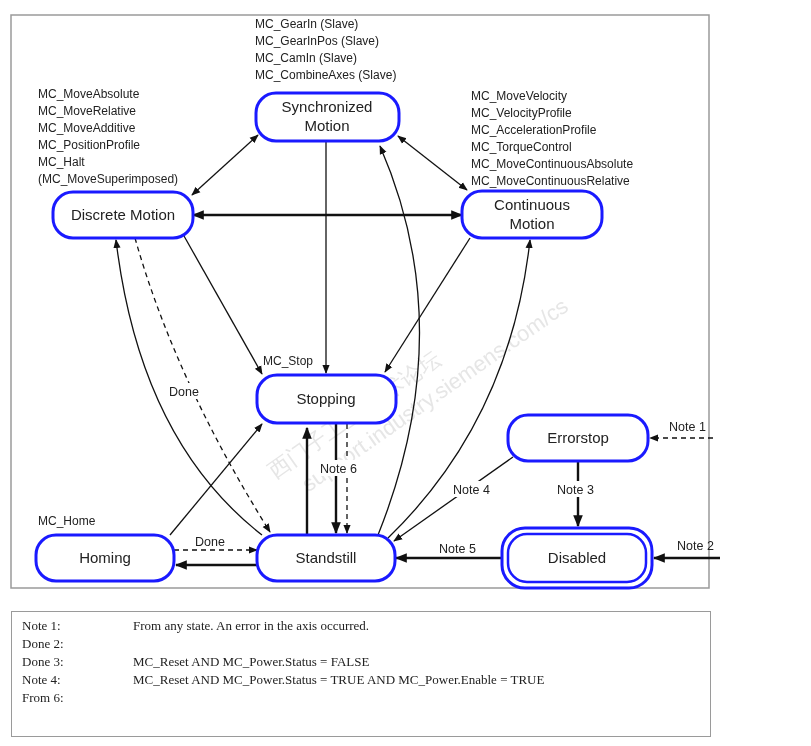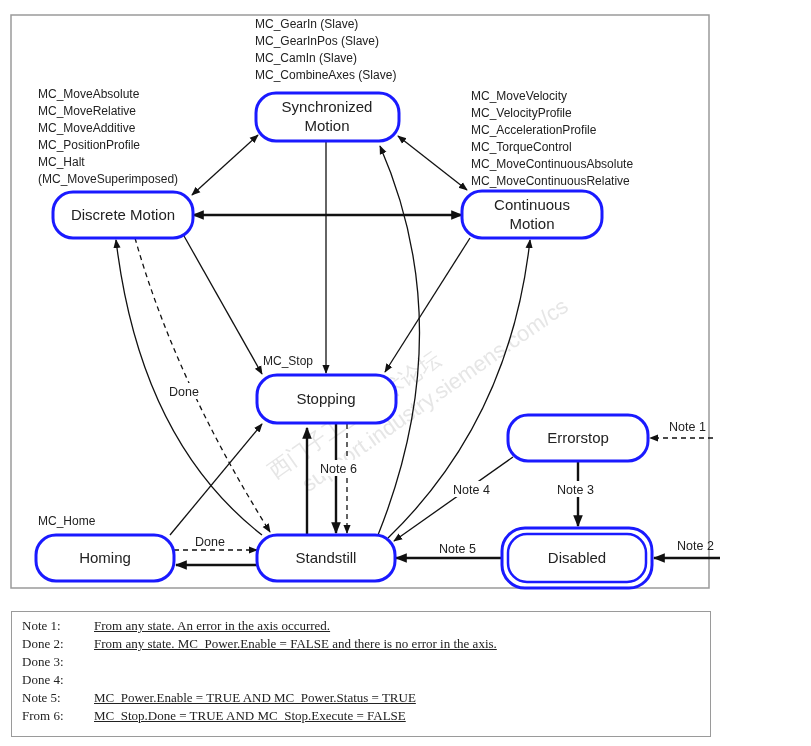--- a/index.html
+++ b/index.html
@@ -9,23 +9,23 @@
   .state { fill:#ffffff; stroke:#1a1aff; stroke-width:3; }
   .state-inner { fill:none; stroke:#1a1aff; stroke-width:2.5; }
   .slabel { font-family:"Liberation Sans", sans-serif; font-size:15px; fill:#222; text-anchor:middle; }
   .flabel { font-family:"Liberation Sans", sans-serif; font-size:12px; fill:#222; }
   .elabel { font-family:"Liberation Sans", sans-serif; font-size:12.5px; fill:#222; }
   .edge { fill:none; stroke:#111; stroke-width:1.3; }
   .edge-thick { fill:none; stroke:#111; stroke-width:2.4; }
   .dash { stroke-dasharray:5 4; }
   .watermark { font-family:"Liberation Sans", sans-serif; fill:#e6e6e6; font-size:22px; }
   #notes { position:absolute; left:11px; top:611px; width:700px; height:126px; border:1px solid #9a9a9a; box-sizing:border-box; padding:5px 0 0 0; }
-  .note-row { display:flex; height:18px; align-items:center; font-family:"Liberation Serif", serif; font-size:13px; color:#222; }
+  .note-row { display:flex; height:18px; align-items:center; font-family:"Liberation Serif", serif; font-size:13px; color:#222;gap:39px; }
   .note-key { width:72px; padding-left:10px; }
-  .note-text { flex:1;text-decoration:underline; }
+  .note-text { flex:1; }
 </style>
 </head>
 <body>
 
 <svg id="diagram" width="811" height="600" viewBox="0 0 811 600">
   <defs>
     <marker id="ah" viewBox="0 0 10 10" refX="9" refY="5" markerWidth="9" markerHeight="9" orient="auto-start-reverse" markerUnits="userSpaceOnUse">
       <path d="M0,1 L10,5 L0,9 z" fill="#111"></path>
     </marker>
     <marker id="ahb" viewBox="0 0 10 10" refX="9" refY="5" markerWidth="12" markerHeight="12" orient="auto-start-reverse" markerUnits="userSpaceOnUse">
@@ -162,29 +162,25 @@
   </g>
 </svg>
 
 <div id="notes">
   <div class="note-row">
     <span class="note-key">Note 1:</span>
     <span class="note-text">From any state. An error in the axis occurred.</span>
   </div>
   <div class="note-row">
     <span class="note-key">Done 2:</span>
-    <span class="note-text">From any state. MC_Power.Enable = FALSE and there is no error in the axis.</span>
   </div>
   <div class="note-row">
     <span class="note-key">Done 3:</span>
+    <span class="note-text">MC_Reset AND MC_Power.Status = FALSE</span>
   </div>
   <div class="note-row">
-    <span class="note-key">Done 4:</span>
-  </div>
-  <div class="note-row">
-    <span class="note-key">Note 5:</span>
-    <span class="note-text">MC_Power.Enable = TRUE AND MC_Power.Status = TRUE</span>
+    <span class="note-key">Note 4:</span>
+    <span class="note-text">MC_Reset AND MC_Power.Status = TRUE AND MC_Power.Enable = TRUE</span>
   </div>
   <div class="note-row">
     <span class="note-key">From 6:</span>
-    <span class="note-text">MC_Stop.Done = TRUE AND MC_Stop.Execute = FALSE</span>
   </div>
 </div>
 
 </body></html>

